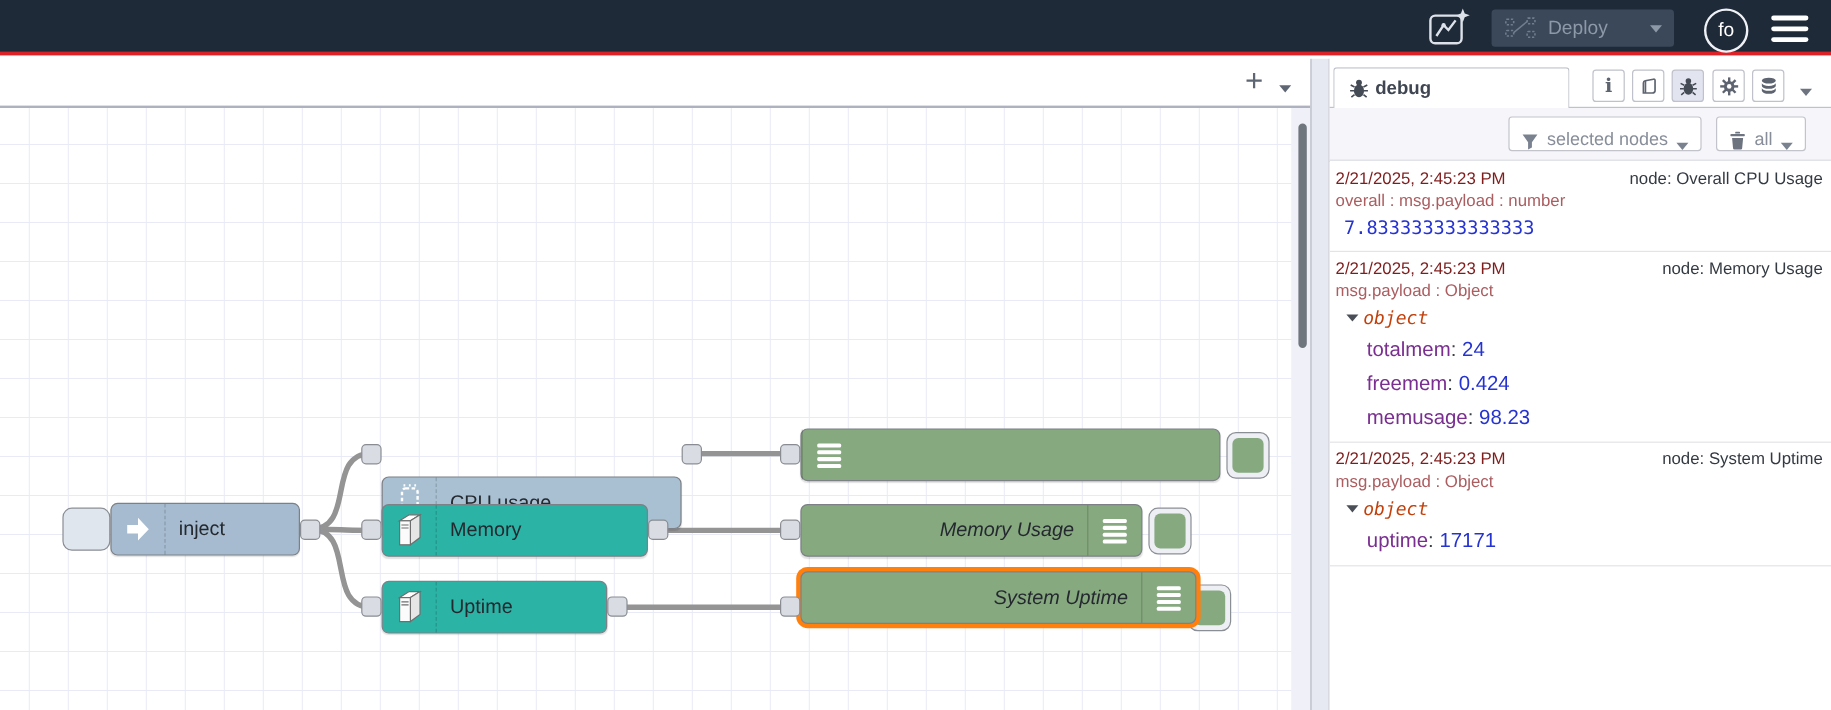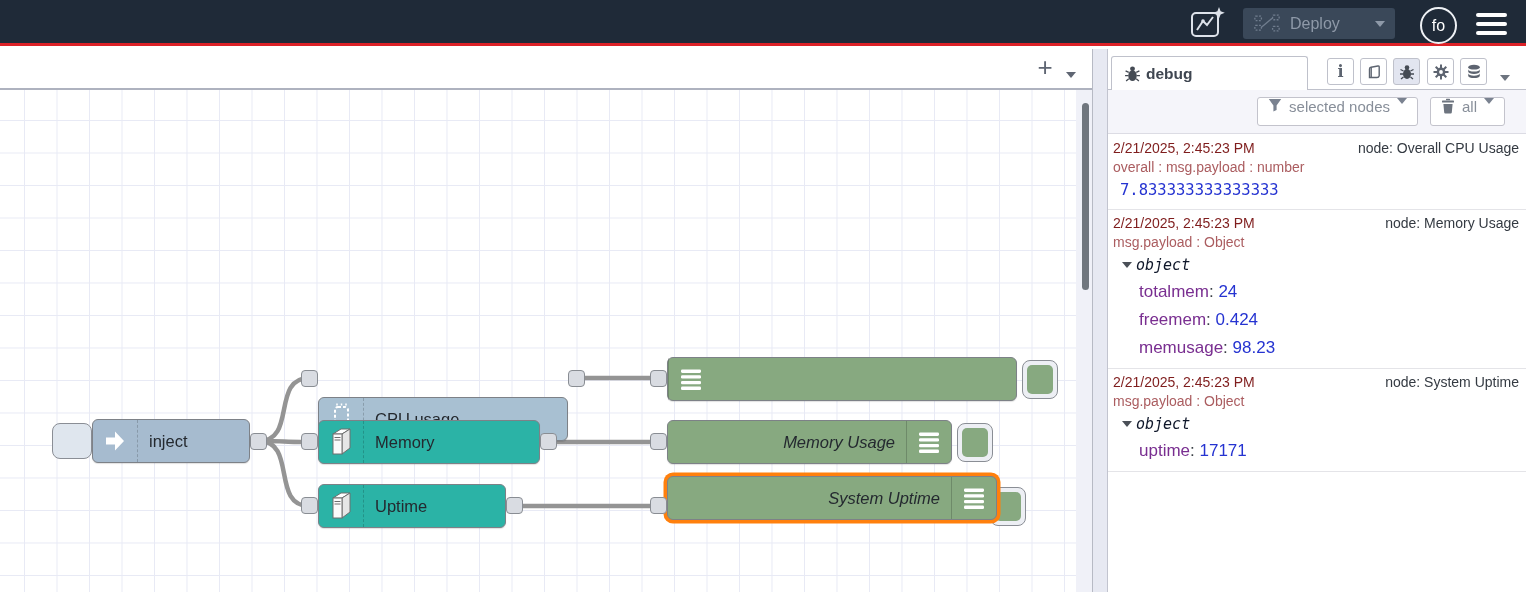--- a/index.html
+++ b/index.html
@@ -93,40 +93,40 @@
   .sb-iconbtn { position:absolute; top:9px; width:27px; height:27px;
     border:1px solid #bfc1cb; border-radius:3px; background:#fff;
     display:flex; align-items:center; justify-content:center; color:#5d6470; }
   .sb-iconbtn.active { background:#e2e5f0; }
   #sb-caret { position:absolute; left:392px; top:18px; color:#6d747f; }
 
   #sb-toolbar { position:relative; height:44px; background:#f5f5fa;
     border-bottom:1px solid #dcdce4; display:flex; align-items:center;
     justify-content:flex-end; gap:12px; padding-right:21px; }
   .tb-btn { height:29px; background:#fff; border:1px solid #c3c3cc; border-radius:3px;
-    display:flex; align-items:flex-start; gap:7px; padding:0 10px; color:#878e99;
+    display:flex; align-items:flex-end; gap:7px; padding:0 10px; color:#878e99;
     font-size:15px; }
   .tb-btn .caret { color:#7a8290; }
 
   #messages { position:absolute; left:0; top:86px; width:419px; bottom:0;
     background:#fff; overflow:hidden; }
   .dbg-msg { padding:4px 6px 6px 5px; border-bottom:1px solid #e4e4e8; }
   .dbg-meta { display:flex; justify-content:space-between; align-items:baseline;
     font-size:14px; line-height:19px; }
   .dbg-meta .ts  { color:#7f1d1d; }
   .dbg-meta .src { color:#343a42; padding-right:2px; }
   .dbg-prop { font-size:14px; line-height:19px; color:#ab5d60; }
   .dbg-value { font-family:"DejaVu Sans Mono", monospace; font-size:15.5px;
     line-height:26px; color:#2533d1; padding-left:7px; }
   .obj-row { display:flex; align-items:center; gap:4px; line-height:26px;
     padding-left:9px; }
   .obj-caret { width:0; height:0; border-left:5px solid transparent;
     border-right:5px solid transparent; border-top:6px solid #4a4f57; }
   .obj-label { font-family:"DejaVu Sans Mono", monospace; font-style:italic;
-    font-size:15px; color:#0f172a; }
+    font-size:15px; color:#c2410c; }
   .dbg-entry { font-family:Liberation Sans, sans-serif; font-size:17px;
     line-height:28px; padding-left:26px; }
   .dbg-entry .k { color:#792e90; }
   .dbg-entry .c { color:#3a3f46; }
   .dbg-entry .v { color:#2533d1; }
 
   .info-i { font-family:"DejaVu Serif", serif; font-weight:bold; font-size:16px; }
 </style>
 </head>
 <body>

